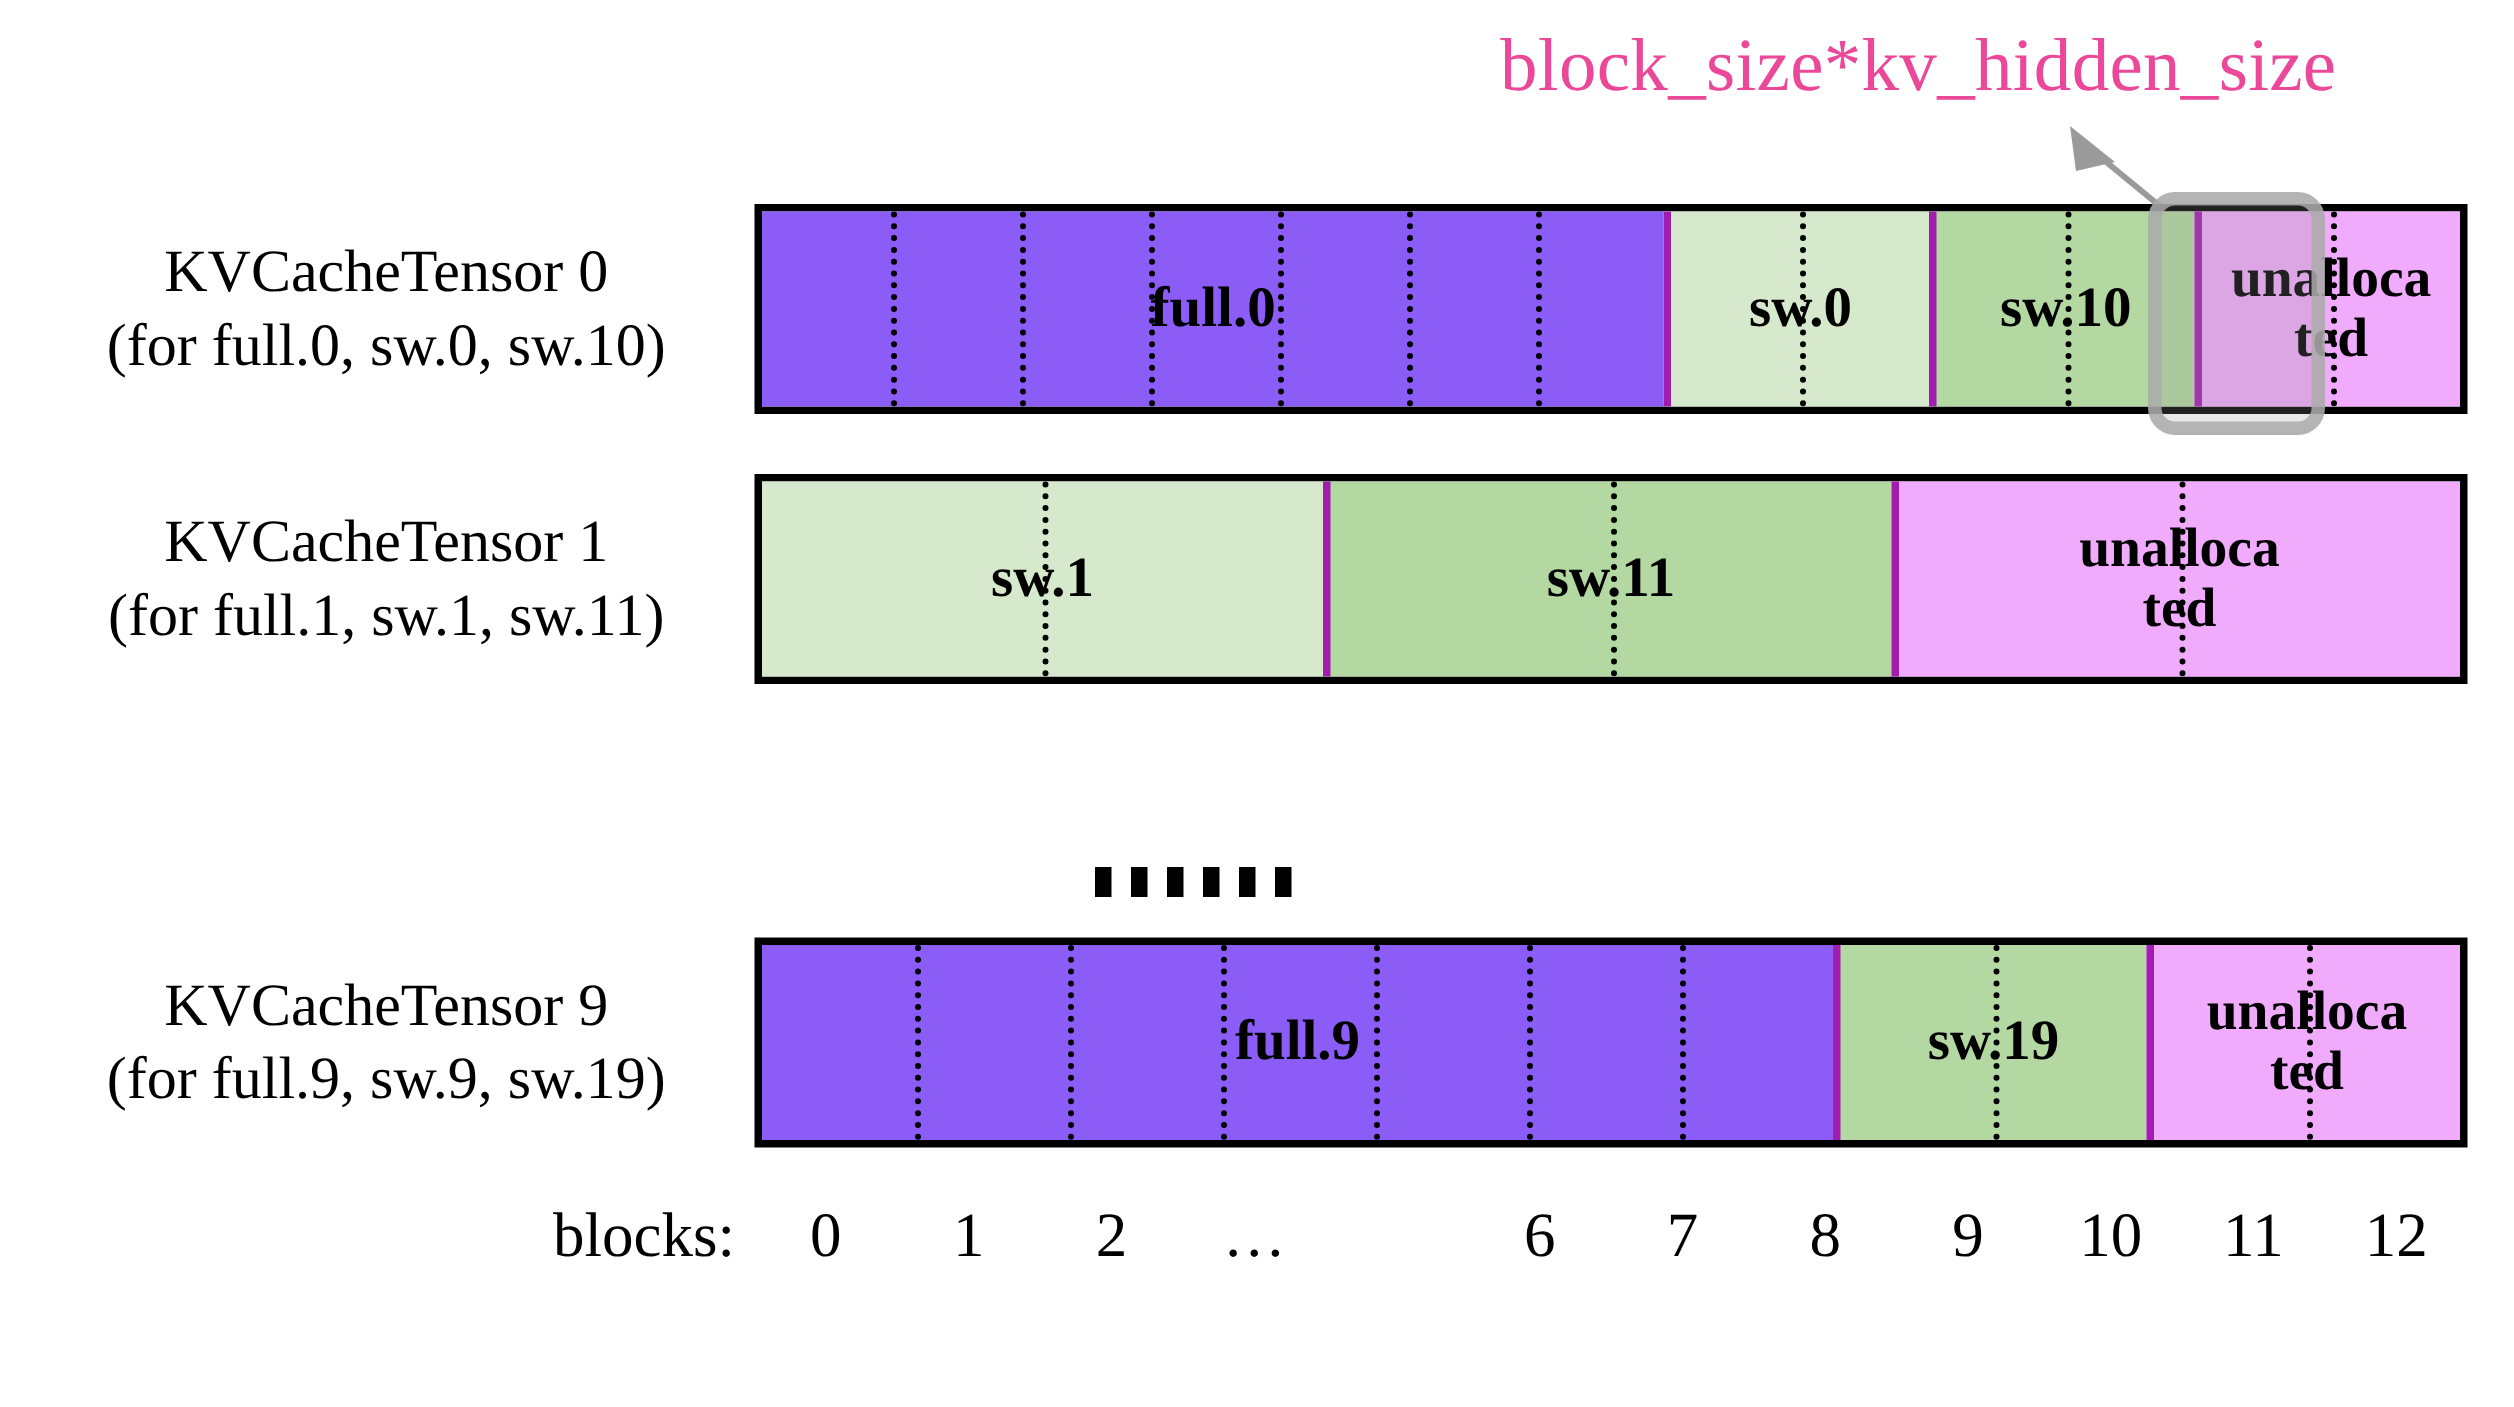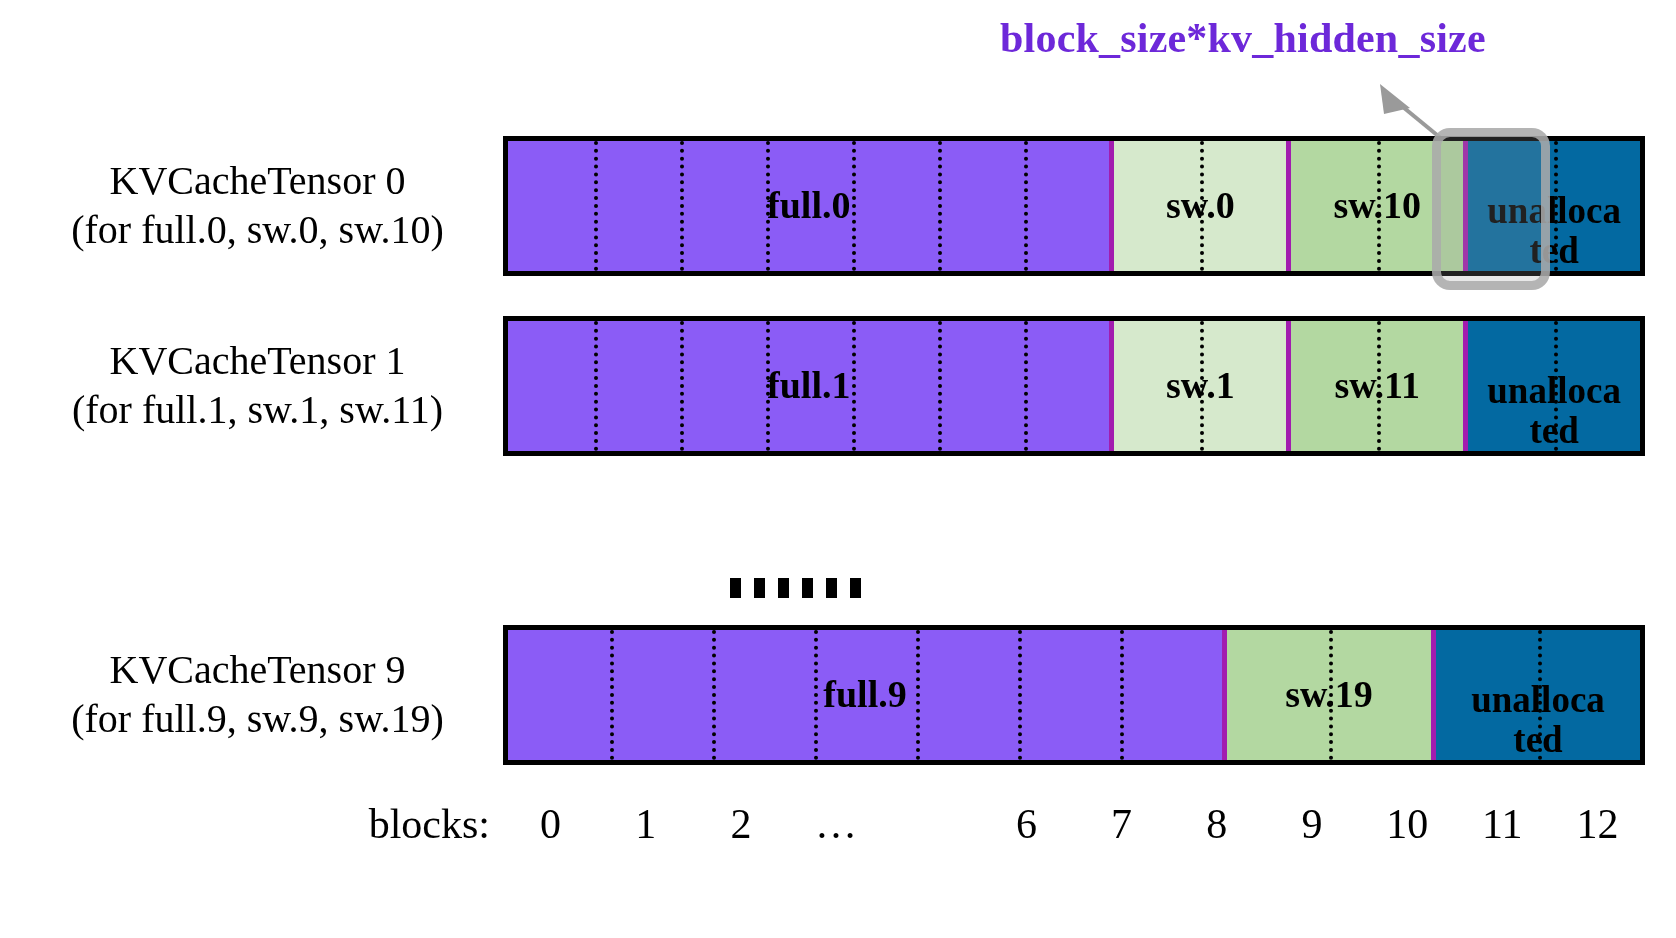--- a/index.html
+++ b/index.html
@@ -8,25 +8,24 @@
     background: #ffffff;
     font-family: "Liberation Serif", "DejaVu Serif", serif;
     overflow: hidden;
   }
   #page { position: relative; width: 1676px; height: 938px; }
 
   
   .annot-label {
     position: absolute;
     left: 1000px; top: 14px;
-    font-size: 42px;
-    color: #6d28d9;
+    font-size: 50px;
+    color: #ec4899;
     white-space: nowrap;
     letter-spacing: .2px;
-    font-weight: bold;
   }
   .annot-arrow { position: absolute; left: 1340px; top: 72px; width: 140px; height: 92px; }
 
   
   .row {
     position: absolute;
     left: 0; width: 1676px;
     height: 140px;
   }
   .row-label {
@@ -58,21 +57,21 @@
     font-weight: bold;
     font-size: 38px;
     color: #000;
     height: 100%;
     overflow: visible;
   }
   .seg + .seg { border-left: 5px solid #a21caf; }
   .seg-full  { flex: 7 0 0; background: #8b5cf6; font-family: Liberation Serif, serif; }
   .seg-swa   { flex: 2 0 0; background: #D6E9CC; }
   .seg-swb   { flex: 2 0 0; background: #B3D8A1; }
-  .seg-unal  { flex: 2 0 0; background: #0369a1; align-items: flex-end; }
+  .seg-unal  { flex: 2 0 0; background: #f0abfc; }
   .seg-label { position: relative; z-index: 2; text-align: center; line-height: 1.08; }
   .seg-unal .seg-label { font-size: 37px; }
 
   
   .ticks { position: absolute; inset: 0; z-index: 1; pointer-events: none; }
   .tick {
     position: absolute; top: 0; bottom: 0;
     width: 0; border-left: 4px dotted #000;
   }
 
@@ -170,31 +169,20 @@
   </div>
 
   <div class="highlight-box"></div>
 
   <div class="row" style="top:304px;margin-top:12px;">
     <div class="row-label">
       <span>KVCacheTensor 1</span>
       <span class="l2">(for full.1, sw.1, sw.11)</span>
     </div>
     <div class="bar">
-      <div class="seg seg-full">
-        <div class="ticks">
-          <i class="tick" style="left:14.2857%"></i>
-            <i class="tick" style="left:28.5714%"></i>
-          <i class="tick" style="left:42.857%"></i>
-            <i class="tick" style="left:57.143%"></i>
-          <i class="tick" style="left:71.43%"></i>
-            <i class="tick" style="left:85.714%"></i>
-        </div>
-        <span class="seg-label">full.1</span>
-      </div>
       <div class="seg seg-swa">
         <div class="ticks">
             <i class="tick" style="left:50%"></i>
           </div>
         <span class="seg-label">sw.1</span>
       </div>
       <div class="seg seg-swb">
         <div class="ticks">
             <i class="tick" style="left:50%"></i>
           </div>

